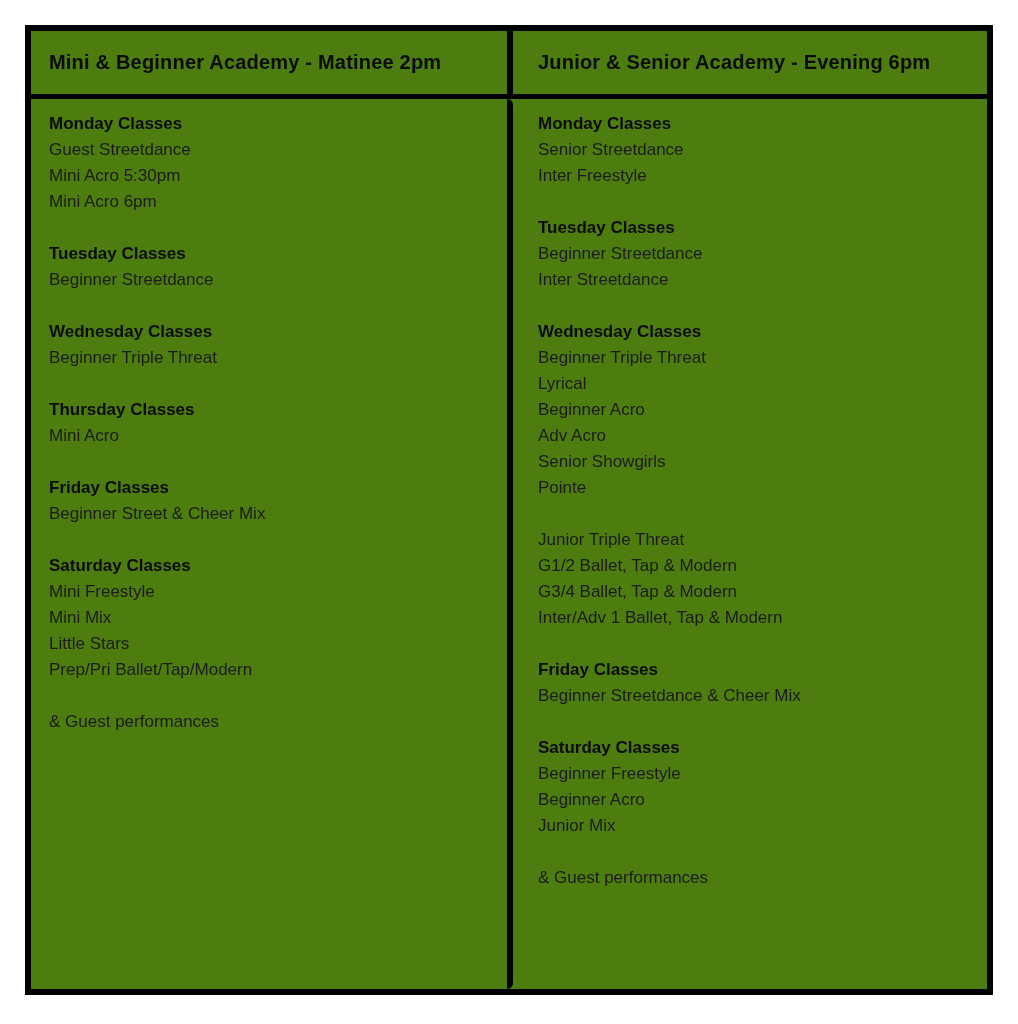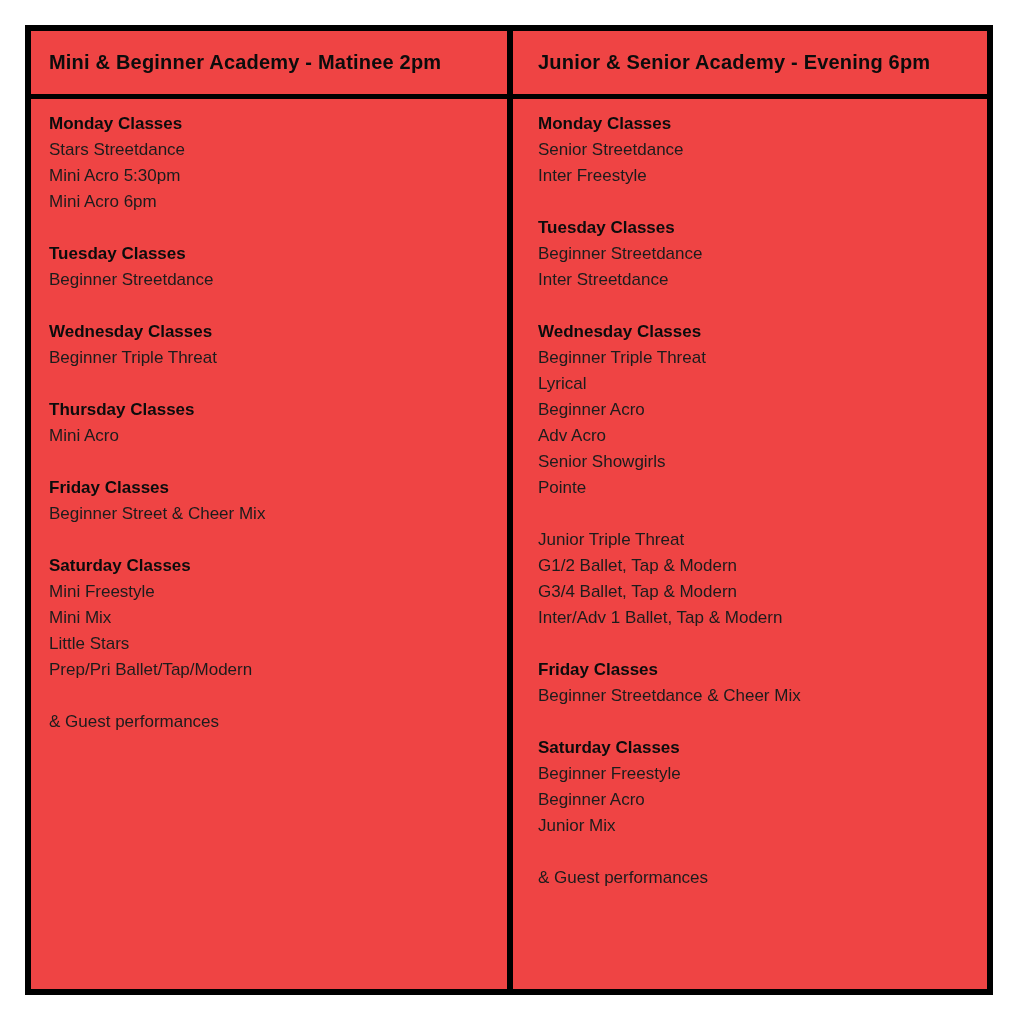--- a/index.html
+++ b/index.html
@@ -16,21 +16,21 @@
     overflow: hidden;
   }
   .schedule-table {
     position: absolute;
     left: 25px;
     top: 25px;
     width: 968px;
     height: 970px;
     box-sizing: border-box;
     border: 6px solid var(--border-color, #000);
-    background: #ef4444;
+    background: #4d7c0f;
     display: flex;
     flex-direction: column;
   }
   .header-row {
     flex: none;
     display: flex;
     height: 68px;
     box-sizing: border-box;
     border-bottom: 5px solid var(--border-color, #000);
   }
@@ -59,20 +59,21 @@
     letter-spacing: 0.2px;
     color: var(--heading-color, #0c0c0c);
   }
   .head.left  { padding-left: 18px; }
   .head.right { padding-left: 25px; }
   .body {
     padding-top: 12px;
     font-size: 17px;
     line-height: 26px;
     color: var(--text-color, #1c1c1c);
+    border-radius: 6px;
   }
   .body.left  { padding-left: 18px; padding-right: 12px; }
   .body.right { padding-left: 25px; padding-right: 12px; }
   .day-section {
     margin-bottom: 26px;
   }
   .day-title {
     font-weight: bold;
     color: var(--heading-color, #0c0c0c);
   }
@@ -89,21 +90,21 @@
       <span>Mini &amp; Beginner Academy - Matinee 2pm</span>
     </div>
     <div class="cell right head">
       <span>Junior &amp; Senior Academy - Evening 6pm</span>
     </div>
   </div>
   <div class="body-row">
     <div class="cell left body" id="col0">
         <div class="day-section">
           <div class="day-title">Monday Classes</div>
-          <div class="class-line">Stars Streetdance</div>
+          <div class="class-line">Guest Streetdance</div>
           <div class="class-line">Mini Acro 5:30pm</div>
           <div class="class-line">Mini Acro 6pm</div>
         </div>
         <div class="day-section">
           <div class="day-title">Tuesday Classes</div>
           <div class="class-line">Beginner Streetdance</div>
         </div>
         <div class="day-section">
           <div class="day-title">Wednesday Classes</div>
           <div class="class-line">Beginner Triple Threat</div>

